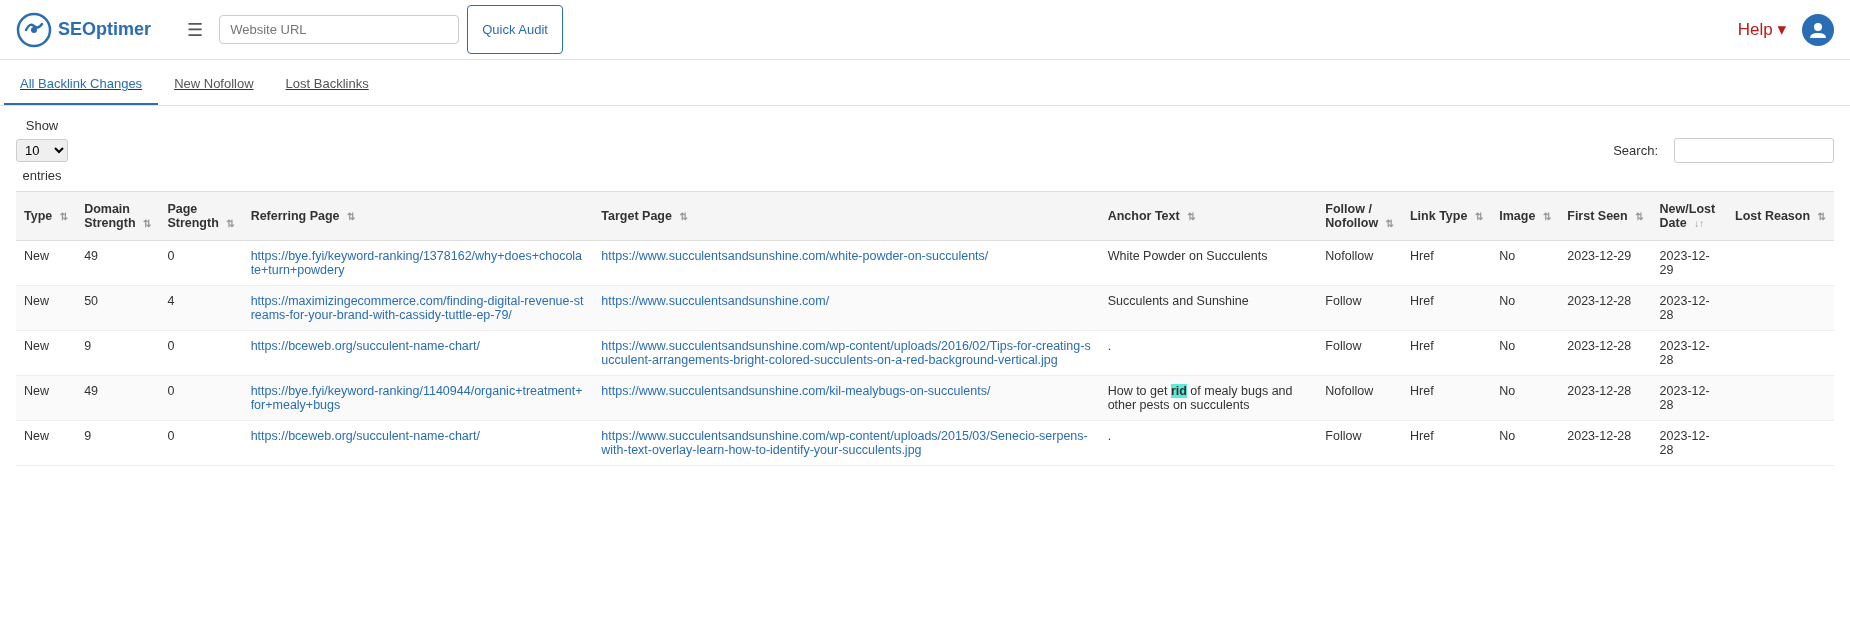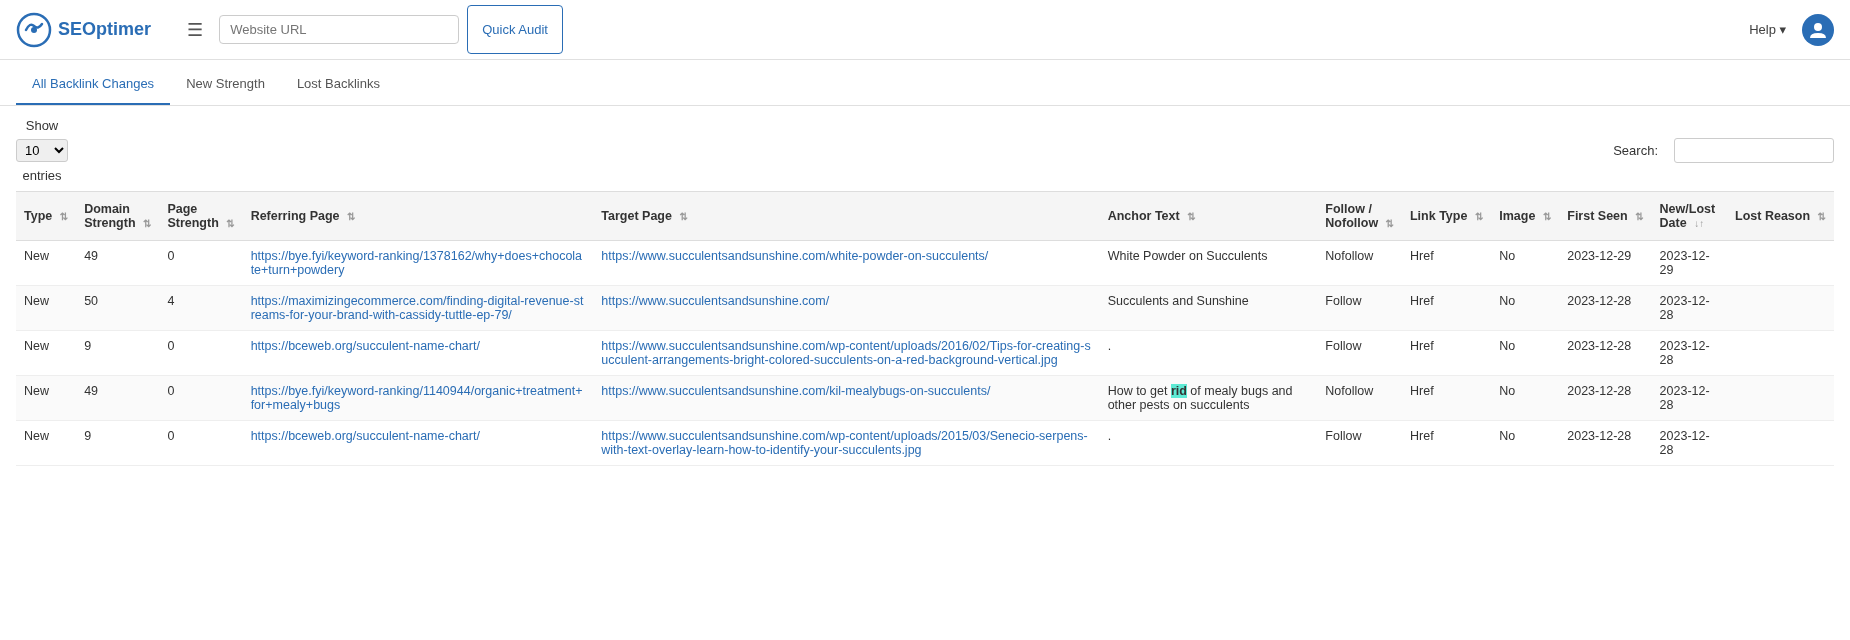--- a/index.html
+++ b/index.html
@@ -58,43 +58,44 @@
     }
     .header-right {
       margin-left: auto;
       display: flex;
       align-items: center;
       gap: 16px;
     }
     .help-btn {
       background: none;
       border: none;
-      color: #404040;
-      font-size: 13px;
+      color: #b91c1c;
+      font-size: 17px;
       cursor: pointer;
     }
     .user-icon {
       width: 32px;
       height: 32px;
       background: #2a6db5;
       border-radius: 50%;
       display: flex;
       align-items: center;
       justify-content: center;
       color: white;
       font-size: 14px;
       cursor: pointer;
     }
 
     
     .tabs {
       display: flex;
-      padding: 0 16px;
+      padding: 0 4px;
       border-bottom: 1px solid #e0e0e0;
       margin-top: 4px;
+      text-decoration: underline;
     }
     .tab {
       padding: 12px 16px;
       cursor: pointer;
       font-size: 13px;
       color: #555;
       border-bottom: 2px solid transparent;
       white-space: nowrap;
     }
     .tab.active {
@@ -208,21 +209,21 @@
       <svg width="20" height="20" viewBox="0 0 20 20" fill="none" xmlns="http://www.w3.org/2000/svg">
         <circle cx="10" cy="7" r="4" fill="white"></circle>
         <path d="M2 18 Q2 13 10 13 Q18 13 18 18" fill="white"></path>
       </svg>
     </div>
   </div>
 </header>
 
 <nav class="tabs">
   <div class="tab active">All Backlink Changes</div>
-  <div class="tab">New Strength</div>
+  <div class="tab">New Nofollow</div>
   <div class="tab">Lost Backlinks</div>
 </nav>
 
 <div class="table-controls">
   <div class="show-entries">
     <span>Show</span>
     <select class="entries-select">
       <option value="10">10</option>
       <option value="25">25</option>
       <option value="50">50</option>

